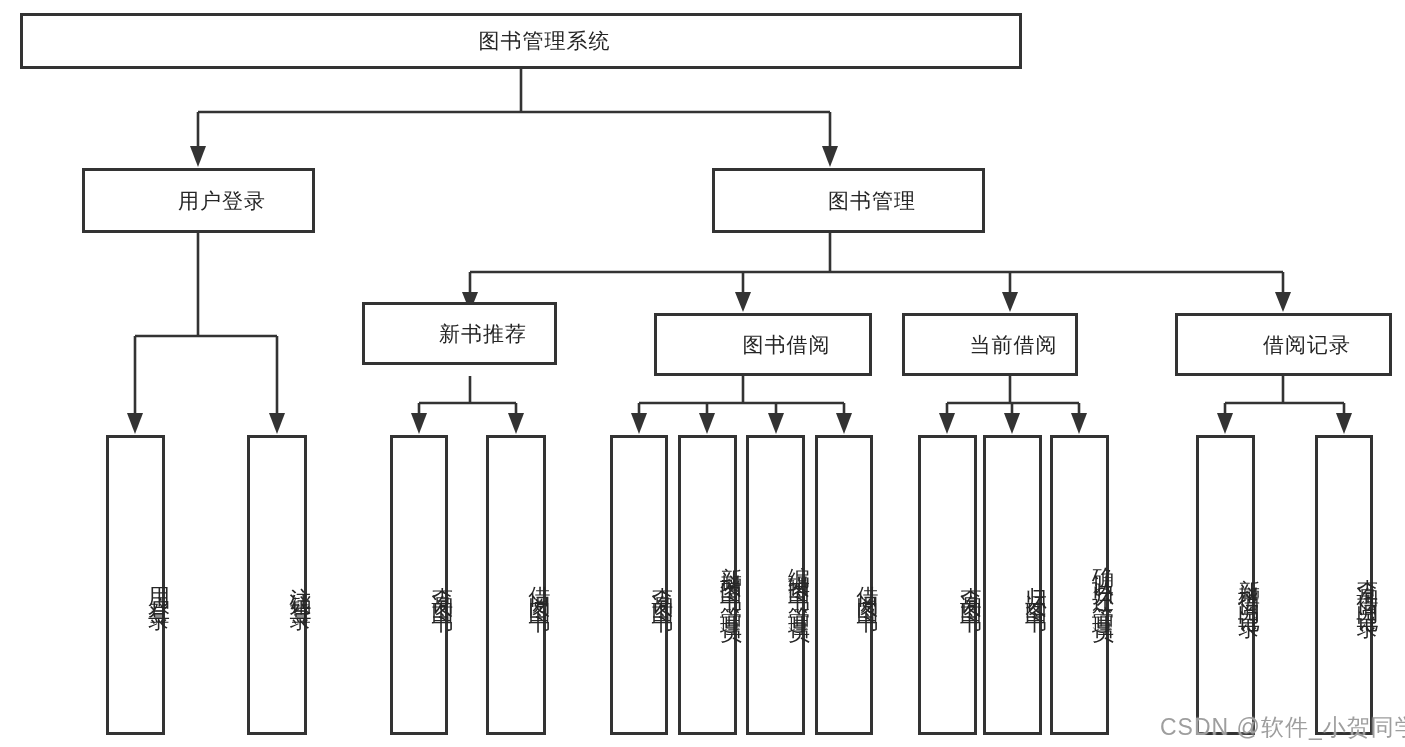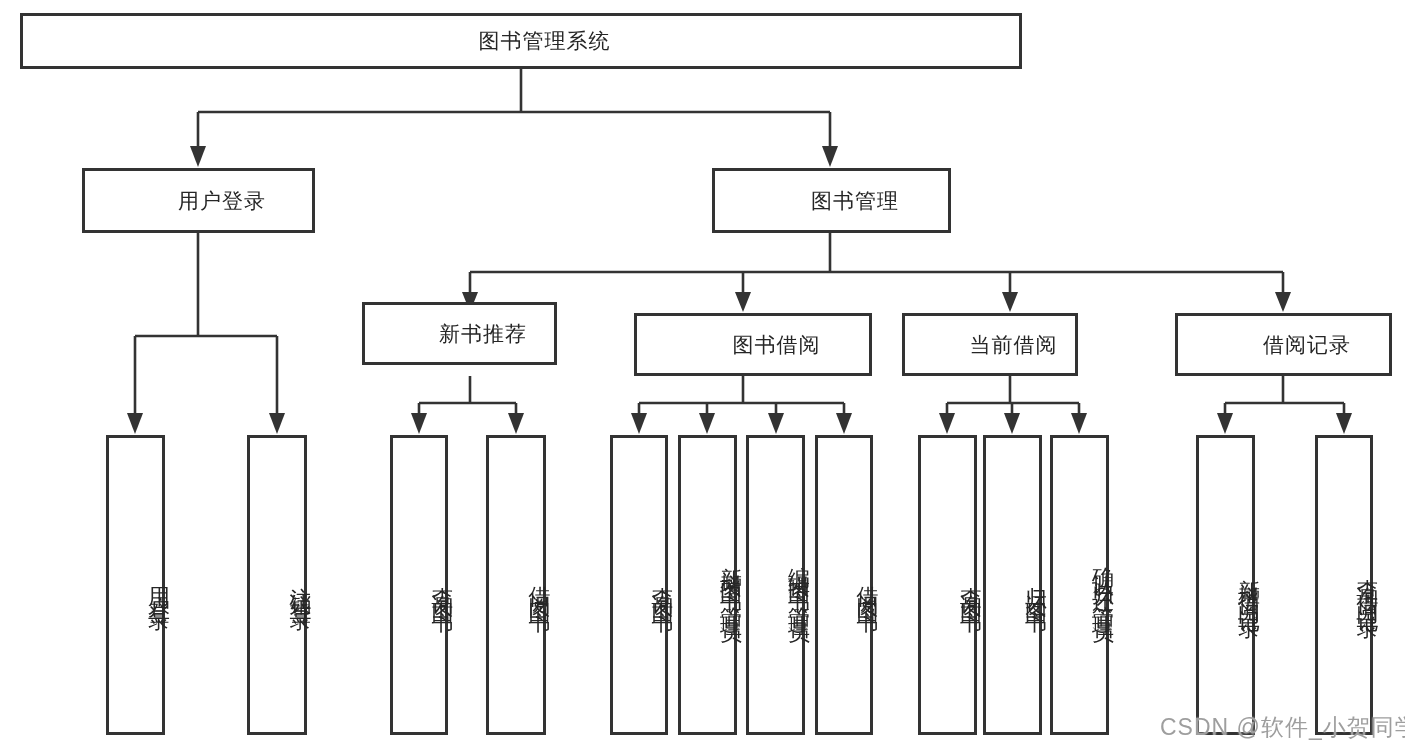--- a/index.html
+++ b/index.html
@@ -120,28 +120,28 @@
     </g>
   </svg>
 
   <div class="box" style="left:20px;top:13px;width:1002px;height:56px">
     <span class="lbl">图书管理系统</span>
   </div>
 
   <div class="box" style="left:82px;top:168px;width:233px;height:65px">
     <span class="lbl">用户登录</span>
   </div>
-  <div class="box" style="left:712px;top:168px;width:239px;height:65px">
+  <div class="box" style="left:712px;top:168px;width:273px;height:65px">
     <span class="lbl">图书管理</span>
   </div>
 
   <div class="box" style="left:362px;top:302px;width:195px;height:63px">
     <span class="lbl">新书推荐</span>
   </div>
-  <div class="box" style="left:634px;top:313px;width:238px;height:63px">
+  <div class="box" style="left:654px;top:313px;width:218px;height:63px">
     <span class="lbl">图书借阅</span>
   </div>
   <div class="box" style="left:902px;top:313px;width:176px;height:63px">
     <span class="lbl">当前借阅</span>
   </div>
   <div class="box" style="left:1175px;top:313px;width:217px;height:63px">
     <span class="lbl">借阅记录</span>
   </div>
 
   <div class="box leaf" style="left:106px;top:435px;width:59px;height:300px">

